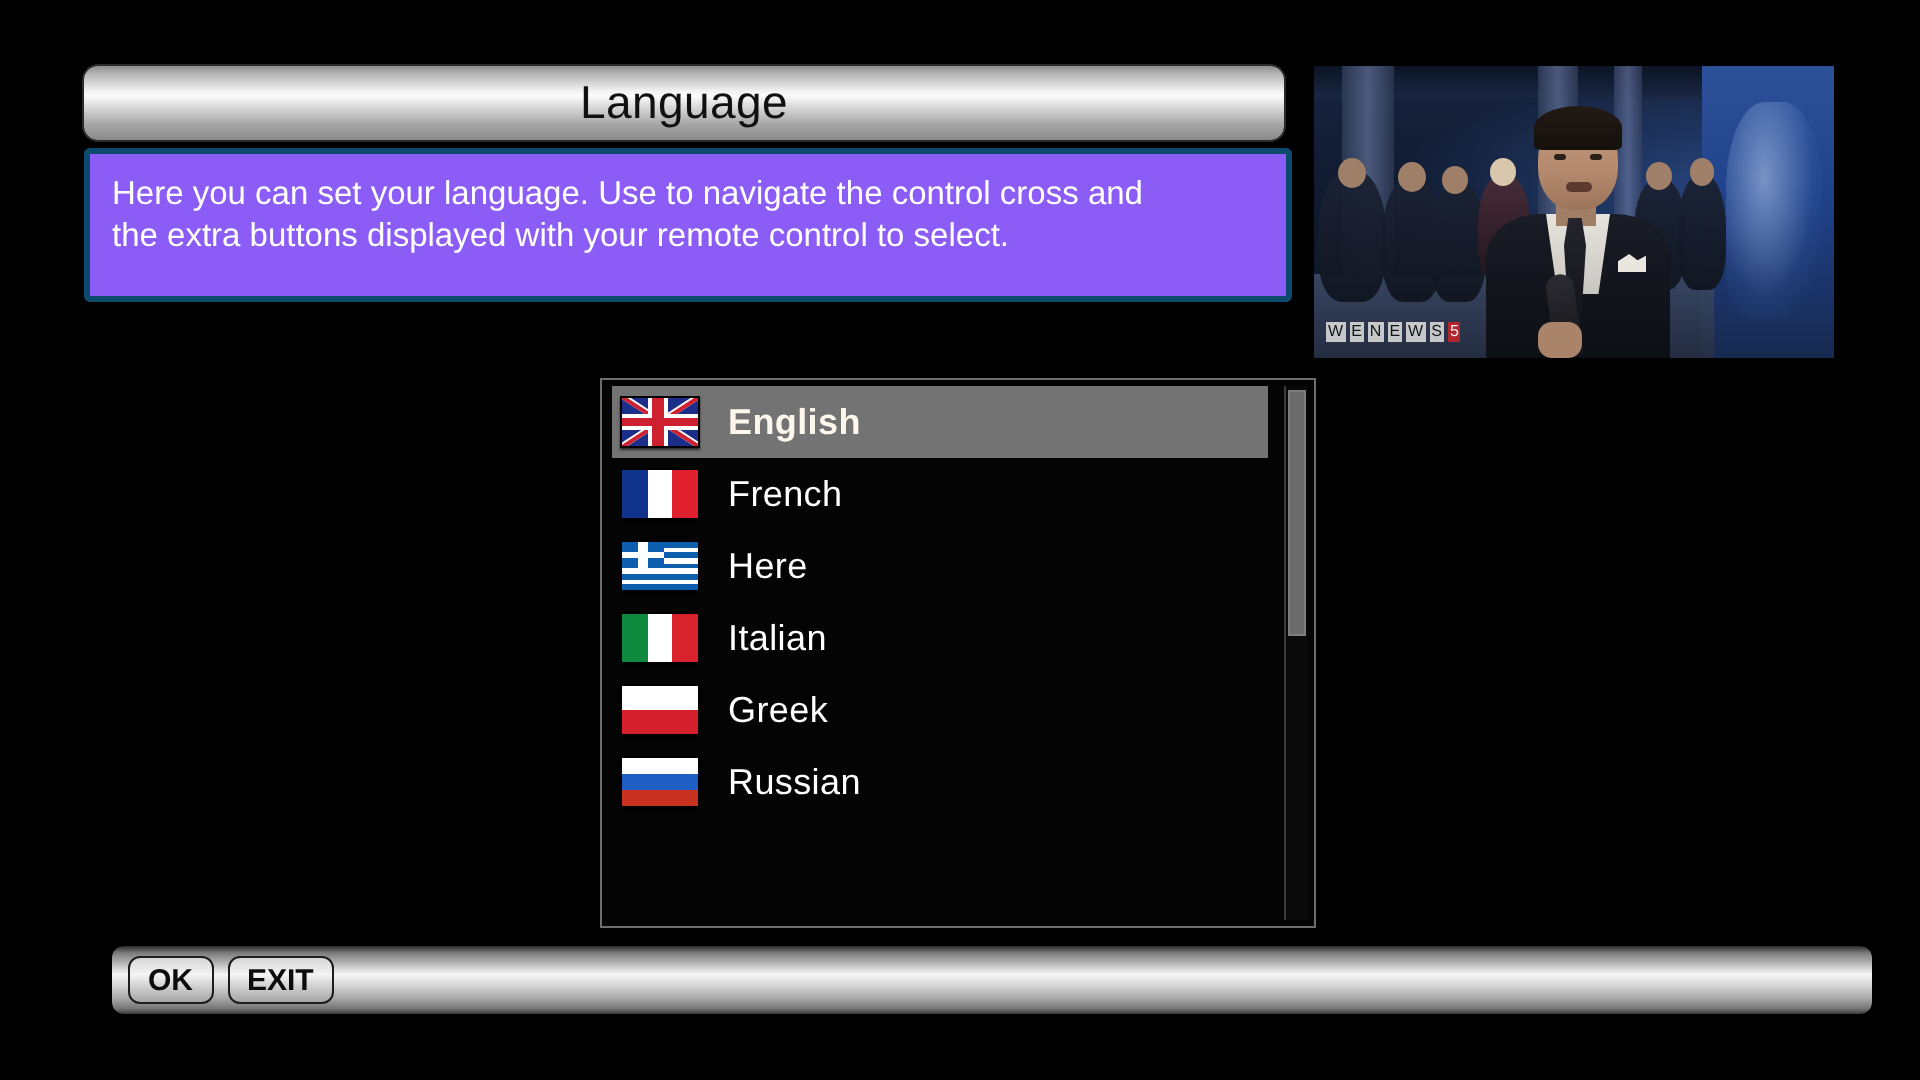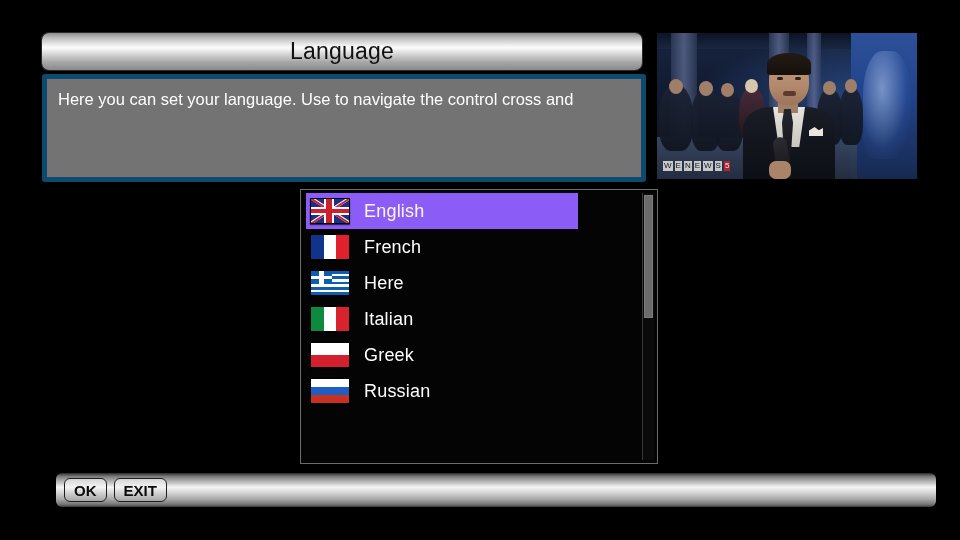--- a/index.html
+++ b/index.html
@@ -41,23 +41,23 @@
     color: #111;
     letter-spacing: 0.2px;
   }
 
   
   #desc-panel {
     position: absolute;
     left: 42px;
     top: 74px;
     width: 604px;
-    height: 108px;
-    background: #737373;
-    border: 5px solid #0c4a6e;
+    height: 77px;
+    background: #8b5cf6;
+    border: 3px solid #0c4a6e;
     border-radius: 3px;
     box-sizing: border-box;
     padding: 10px 11px;
   }
   .desc-line {
     color: #ffffff;
     font-size: 16.5px;
     line-height: 21px;
     white-space: nowrap;
   }
@@ -176,22 +176,23 @@
     position: relative;
   }
   .lang-row {
     height: 36px;
     display: flex;
     align-items: center;
     padding-left: 4px;
     box-sizing: border-box;
   }
   .lang-row.selected {
-    background: #8b5cf6;
-    width: 272px;
+    background: #737373;
+    width: 328px;
+    font-weight: bold;
   }
   .lang-label {
     font-size: 18px;
     color: #ffffff;
     margin-left: 14px;
     letter-spacing: 0.2px;
   }
   .lang-row.selected .lang-label { color: #fdf6ec; }
 
   .flag {
@@ -268,20 +269,21 @@
 </style>
 </head>
 <body>
 
 <div id="title-bar">
   <div id="title-text">Language</div>
 </div>
 
 <div id="desc-panel">
   <div class="desc-line">Here you can set your language. Use to navigate the control cross and</div>
+  <div class="desc-line">the extra buttons displayed with your remote control to select.</div>
 </div>
 
 <div id="video-preview">
   <div class="vid-layer" id="vid-bg"></div>
   <div class="vid-layer" id="vid-ceiling"></div>
   <div class="vid-layer" id="vid-wall"></div>
   <div class="vid-layer" id="vid-wall-art"></div>
   <div class="vid-layer" id="vid-pillar1"></div>
   <div class="vid-layer" id="vid-pillar2"></div>
   <div class="vid-layer" id="vid-pillar3"></div>

